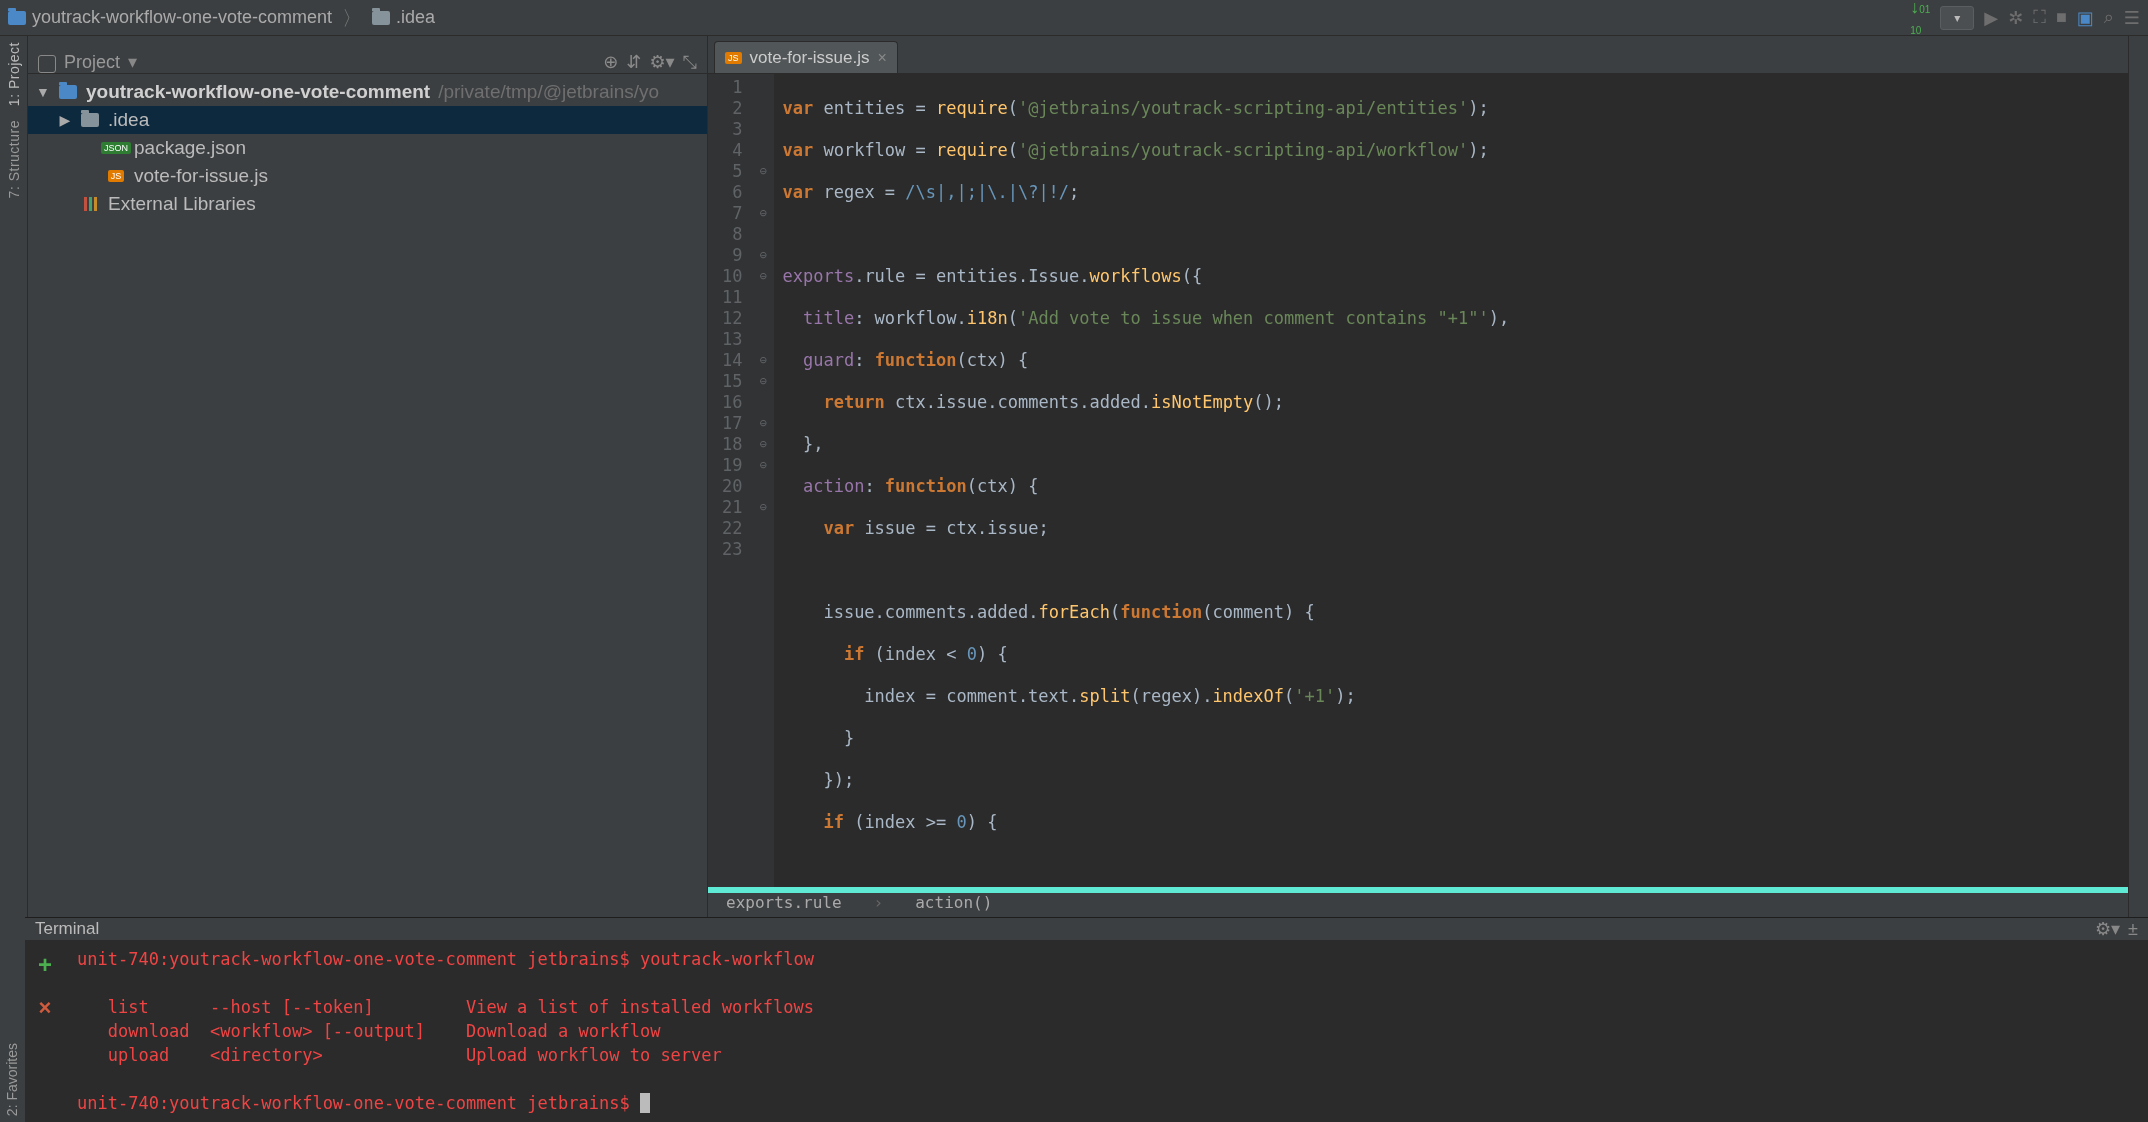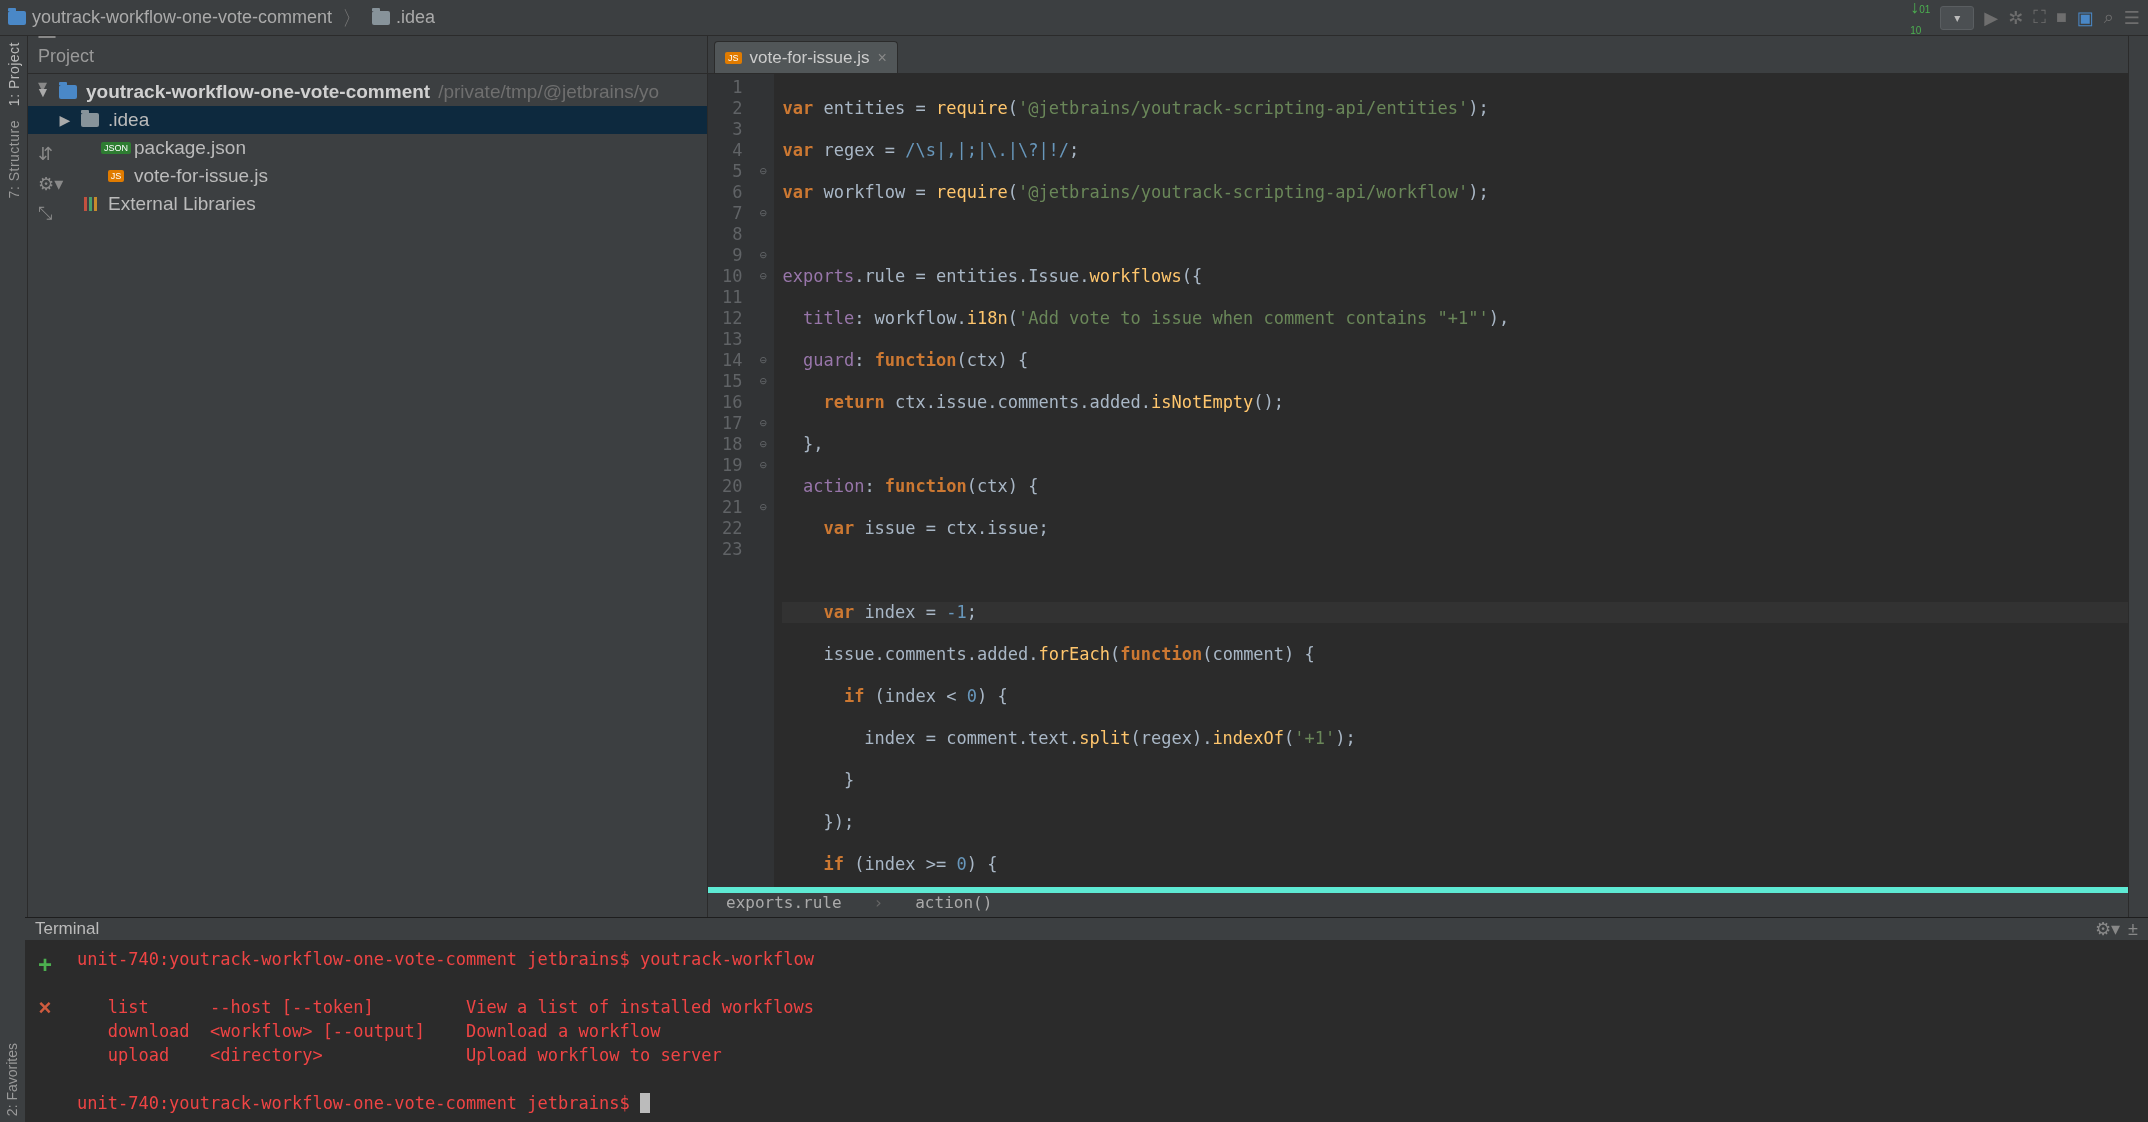--- a/index.html
+++ b/index.html
@@ -40,21 +40,21 @@
 
   
   .left-strip { width: 28px; background: #3c3f41; border-right: 1px solid #2b2b2b; display: flex; flex-direction: column; align-items: center; padding-top: 6px; gap: 14px; }
   .v-label { writing-mode: vertical-rl; transform: rotate(180deg); color: #9a9a9a; font-size: 14px; letter-spacing: .5px; }
   .v-label.light { color: #bbb; }
 
   
   .center-col { flex: 1; display: flex; min-width: 0; }
 
   .project-panel { width: 680px; background: #3c3f41; border-right: 1px solid #2b2b2b; display: flex; flex-direction: column; }
-  .project-header { height: 38px; display: flex; align-items: flex-start; padding: 0 10px; gap: 8px; border-bottom: 1px solid #2b2b2b; flex-direction: column; }
+  .project-header { height: 38px; display: flex; align-items: flex-end; padding: 0 10px; gap: 8px; border-bottom: 1px solid #2b2b2b; }
   .project-header .icon-sq { width: 18px; height: 18px; border: 1px solid #888; border-radius: 3px; }
   .project-header .title { color: #999; font-size: 18px; }
   .project-header .hdr-spacer { flex: 1; }
   .project-header .hdr-tool { color: #8a8a8a; font-size: 18px; }
 
   .tree { flex: 1; overflow: auto; padding: 4px 0; font-size: 19px; }
   .tree-row { display: flex; align-items: center; height: 28px; padding-left: 8px; gap: 8px; white-space: nowrap; }
   .tree-row .arrow { width: 14px; color: #aaa; font-size: 14px; text-align: center; }
   .tree-row.depth1 { padding-left: 30px; }
   .tree-row.depth2 { padding-left: 56px; }
@@ -265,32 +265,31 @@
             <div>⊖</div>
             <div>⊖</div>
             <div>⊖</div>
             <div></div>
             <div>⊖</div>
             <div></div>
             <div></div>
         </div>
         <div class="code">
 <div><span class="kw">var</span><span> entities = </span><span class="fn warn">require</span><span>(</span><span class="str">'@jetbrains/youtrack-scripting-api/entities'</span><span>);</span></div>
+<div><span class="kw">var</span><span> workflow = </span><span class="fn warn">require</span><span>(</span><span class="str">'@jetbrains/youtrack-scripting-api/workflow'</span><span>);</span></div>
 <div><span class="kw">var</span><span> regex = </span><span class="num">/\s|,|;|\.|\?|!/</span><span>;</span></div>
-<div><span class="kw">var</span><span> workflow = </span><span class="fn warn">require</span><span>(</span><span class="str">'@jetbrains/youtrack-scripting-api/workflow'</span><span>);</span></div>
 <div></div>
 <div><span class="obj warn">exports</span><span>.rule = entities.Issue.</span><span class="fn">workflows</span><span>({</span></div>
 <div><span class="obj">  title</span><span>: workflow.</span><span class="fn warn">i18n</span><span>(</span><span class="str">'Add vote to issue when comment contains "+1"'</span><span>),</span></div>
 <div><span class="obj">  guard</span><span>: </span><span class="kw">function</span><span>(ctx) {</span></div>
 <div><span class="kw">    return</span><span> ctx.</span><span class="warn">issue</span><span>.comments.added.</span><span class="fn warn">isNotEmpty</span><span>();</span></div>
 <div><span>  },</span></div>
 <div><span class="obj warn">  action</span><span>: </span><span class="kw">function</span><span>(ctx) {</span></div>
 <div><span class="kw">    var</span><span> issue = ctx.</span><span class="warn">issue</span><span>;</span></div>
 <div></div>
-<div class="ln13"><span class="kw">    var</span><span> index = </span><span class="num">-1</span><span>;</span></div>
 <div><span>    issue.comments.</span><span class="warn">added</span><span>.</span><span class="fn">forEach</span><span>(</span><span class="kw">function</span><span>(comment) {</span></div>
 <div><span class="kw">      if</span><span> (index &lt; </span><span class="num">0</span><span>) {</span></div>
 <div><span>        index = comment.text.</span><span class="fn">split</span><span>(regex).</span><span class="fn">indexOf</span><span>(</span><span class="str">'+1'</span><span>);</span></div>
 <div><span>      }</span></div>
 <div><span>    });</span></div>
 <div><span class="kw">    if</span><span> (index &gt;= </span><span class="num">0</span><span>) {</span></div>
 
 
 
 

